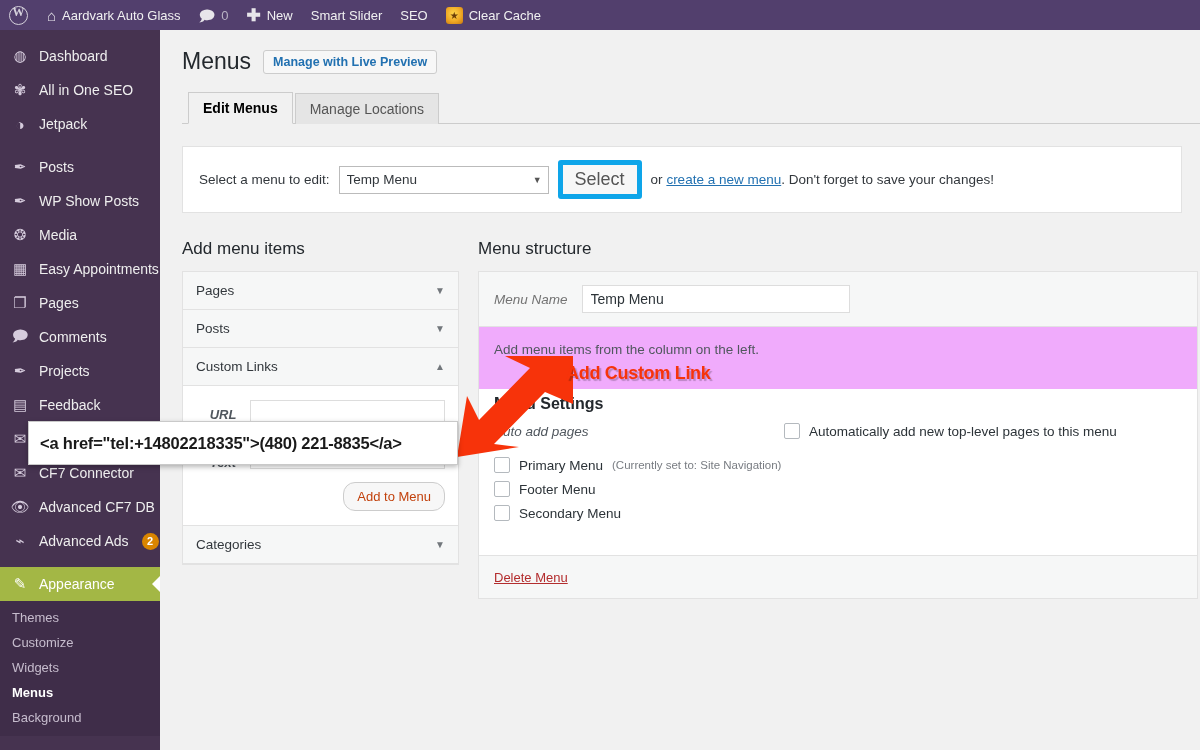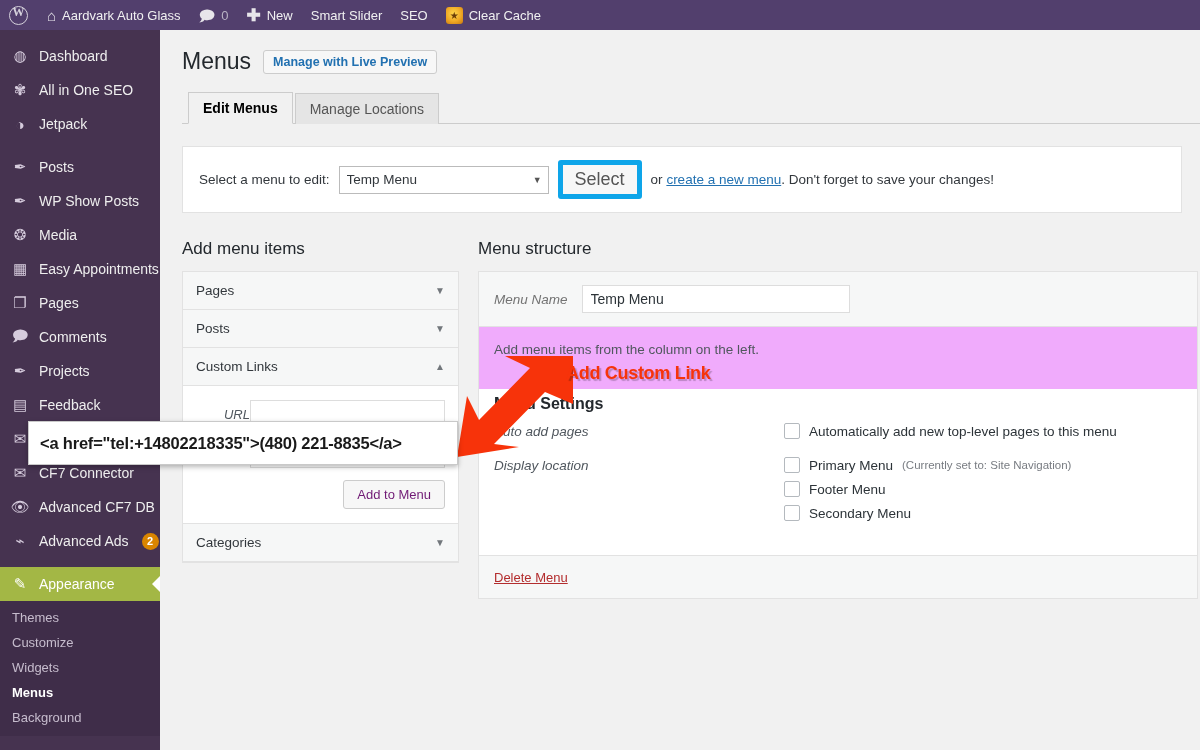--- a/index.html
+++ b/index.html
@@ -144,31 +144,31 @@
   .acc-head {
     display: flex; justify-content: space-between; align-items: center;
     padding: 11px 13px; font-size: 13.5px; color: #32373c;
     border-bottom: 1px solid #e2e2e2; background: #f6f7f7;
   }
   .acc-head.open { background: #f6f7f7; }
   .acc-caret { font-size: 10px; color: #72777c; }
   .acc-body { padding: 14px 13px 14px 13px; background: #fff; border-bottom: 1px solid #e2e2e2; }
   .field-row { display: flex; align-items: center; margin-bottom: 12px; }
   .field-label {
-    width: 78px; font-style: italic; font-size: 13px; color: #50575e; text-align: right;
+    width: 78px; font-style: italic; font-size: 13px; color: #50575e; text-align: center; font-weight: bold;
   }
   .field-input {
     flex: 1; height: 28px; border: 1px solid #ddd; background: #fff;
     padding: 0 8px; font-size: 13.5px; color: #2c3338;
     font-family: "Liberation Sans", sans-serif;
   }
   .acc-actions { display: flex; justify-content: flex-end; }
   .add-menu-btn {
-    border: 1px solid #ccc; background: #f7f7f7; color: #701a75;
-    font-size: 13px; padding: 6px 13px; border-radius: 3px;
+    border: 1px solid #ccc; background: #f7f7f7; color: #c2410c;
+    font-size: 13px; padding: 6px 13px; border-radius: 12px;
   }
 
   .structure-box { border: 1px solid #e2e2e2; background: #fff; }
   .menu-name-row {
     display: flex; align-items: center; gap: 14px;
     padding: 13px 15px; background: #f6f7f7; border-bottom: 1px solid #e2e2e2;
   }
   .menu-name-label { font-style: italic; font-size: 13.5px; color: #737373; }
   .menu-name-input {
     width: 268px; height: 28px; border: 1px solid #ddd; background: #fff;
@@ -424,21 +424,20 @@
               <div class="set-label">Auto add pages</div>
               <div class="set-opts">
                 <div class="chk-line">
                   <span class="chk"></span>
                   <span class="chk-text">Automatically add new top-level pages to this menu</span>
                 </div>
               </div>
             </div>
 
             <div class="set-row">
-              <div class="set-label">Display location</div>
               <div class="set-opts">
                 <div class="chk-line">
                   <span class="chk"></span>
                   <span class="chk-text">Primary Menu</span>
                   <span class="chk-note">(Currently set to: Site Navigation)</span>
                 </div>
                 <div class="chk-line">
                   <span class="chk"></span>
                   <span class="chk-text">Footer Menu</span>
                 </div>

